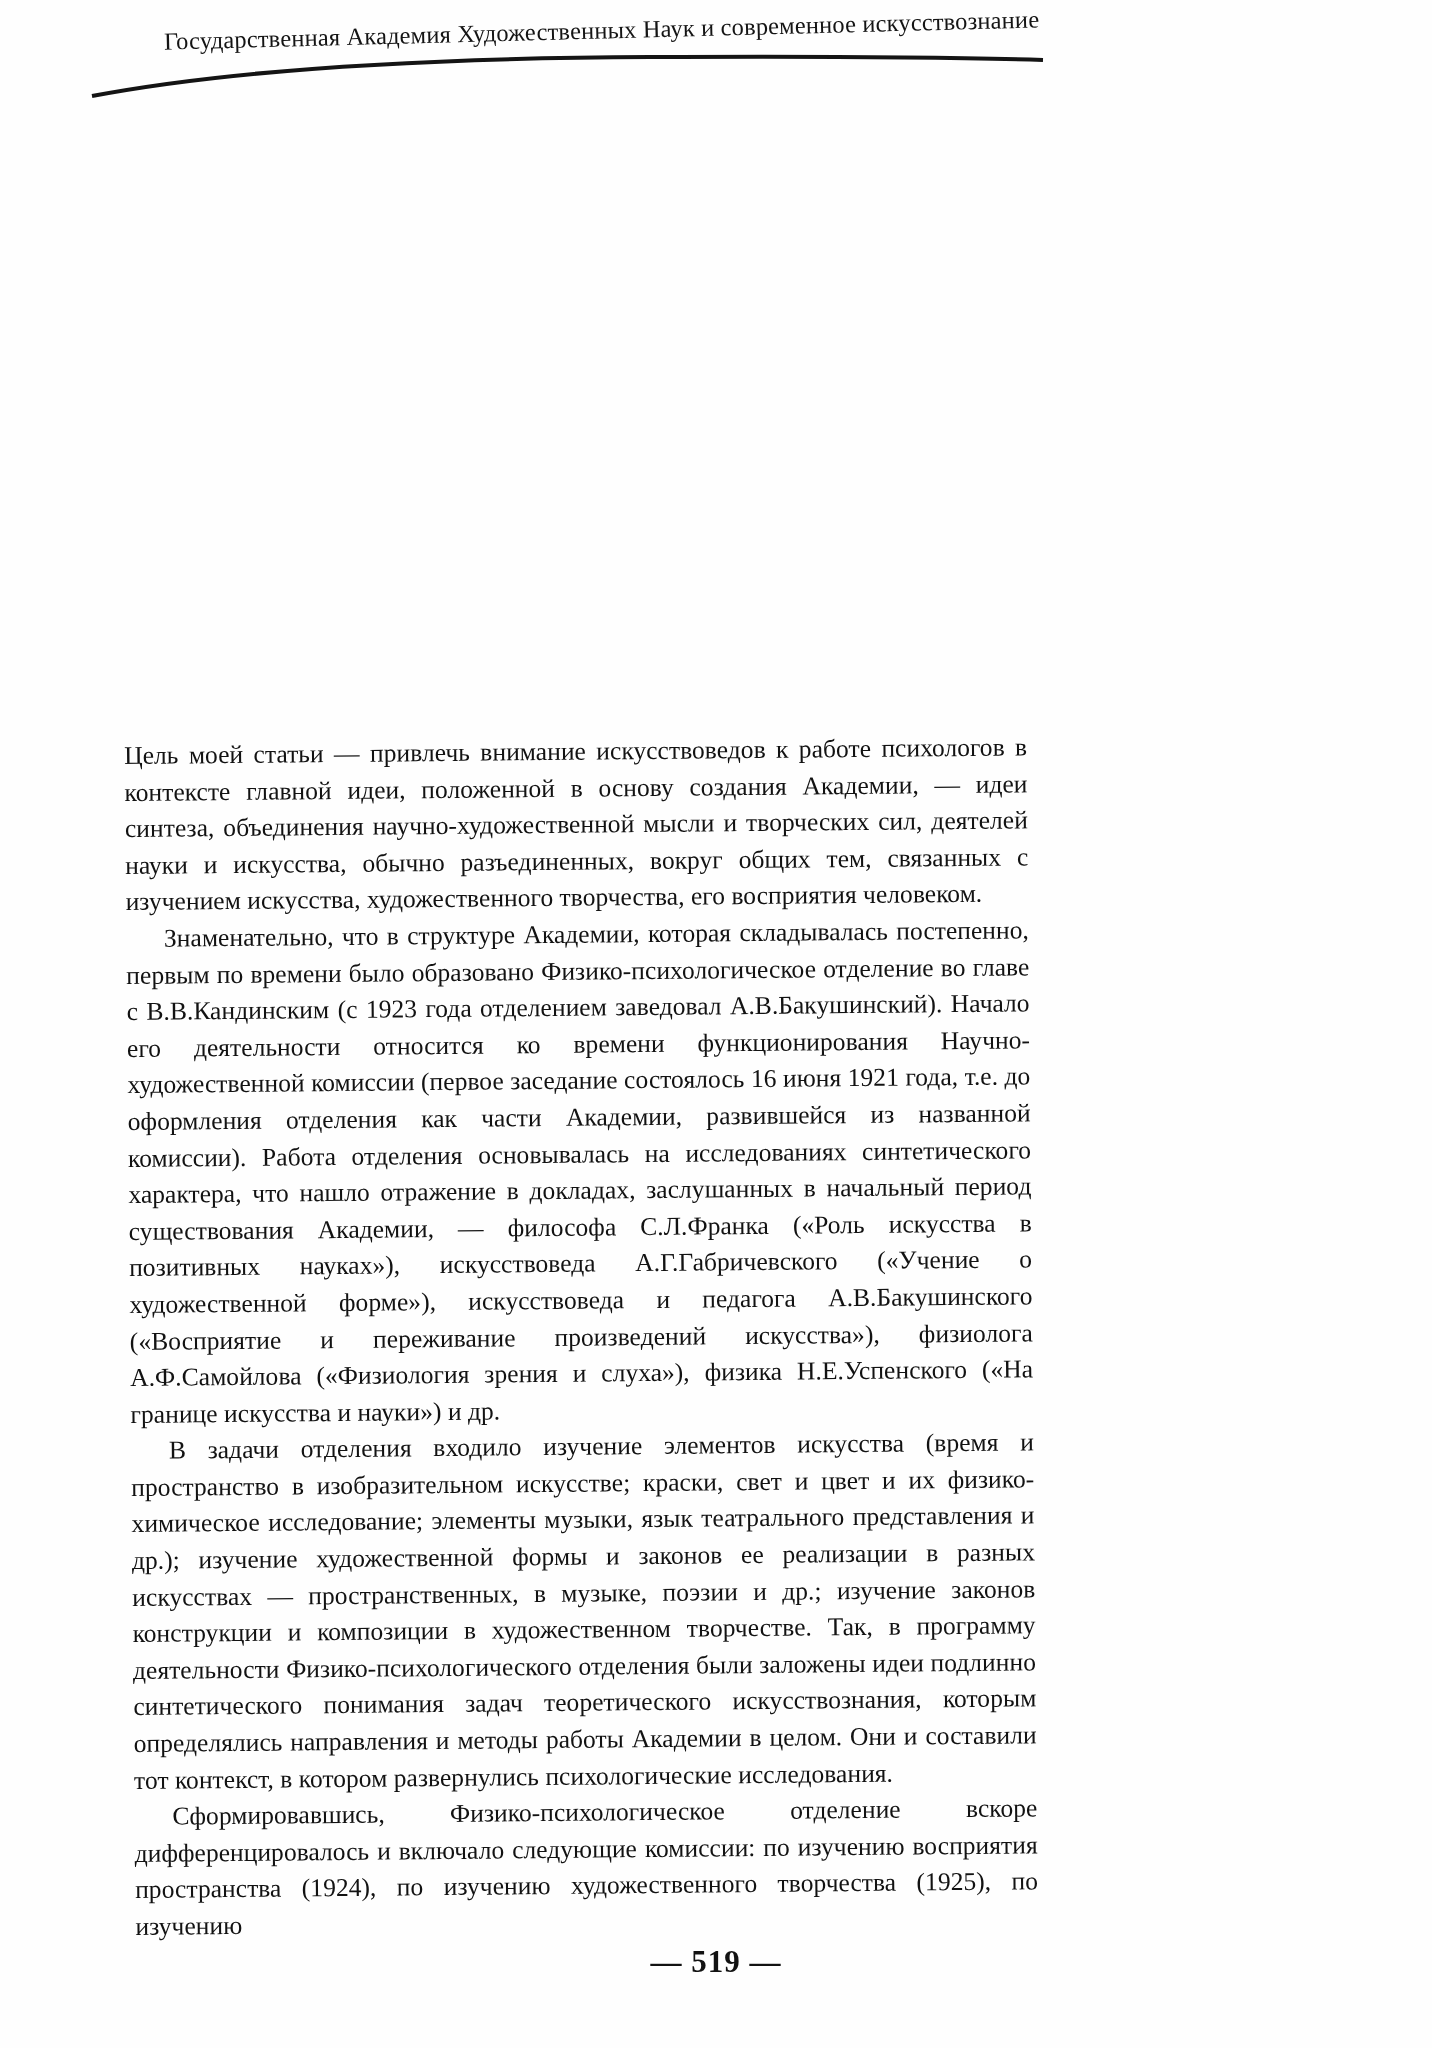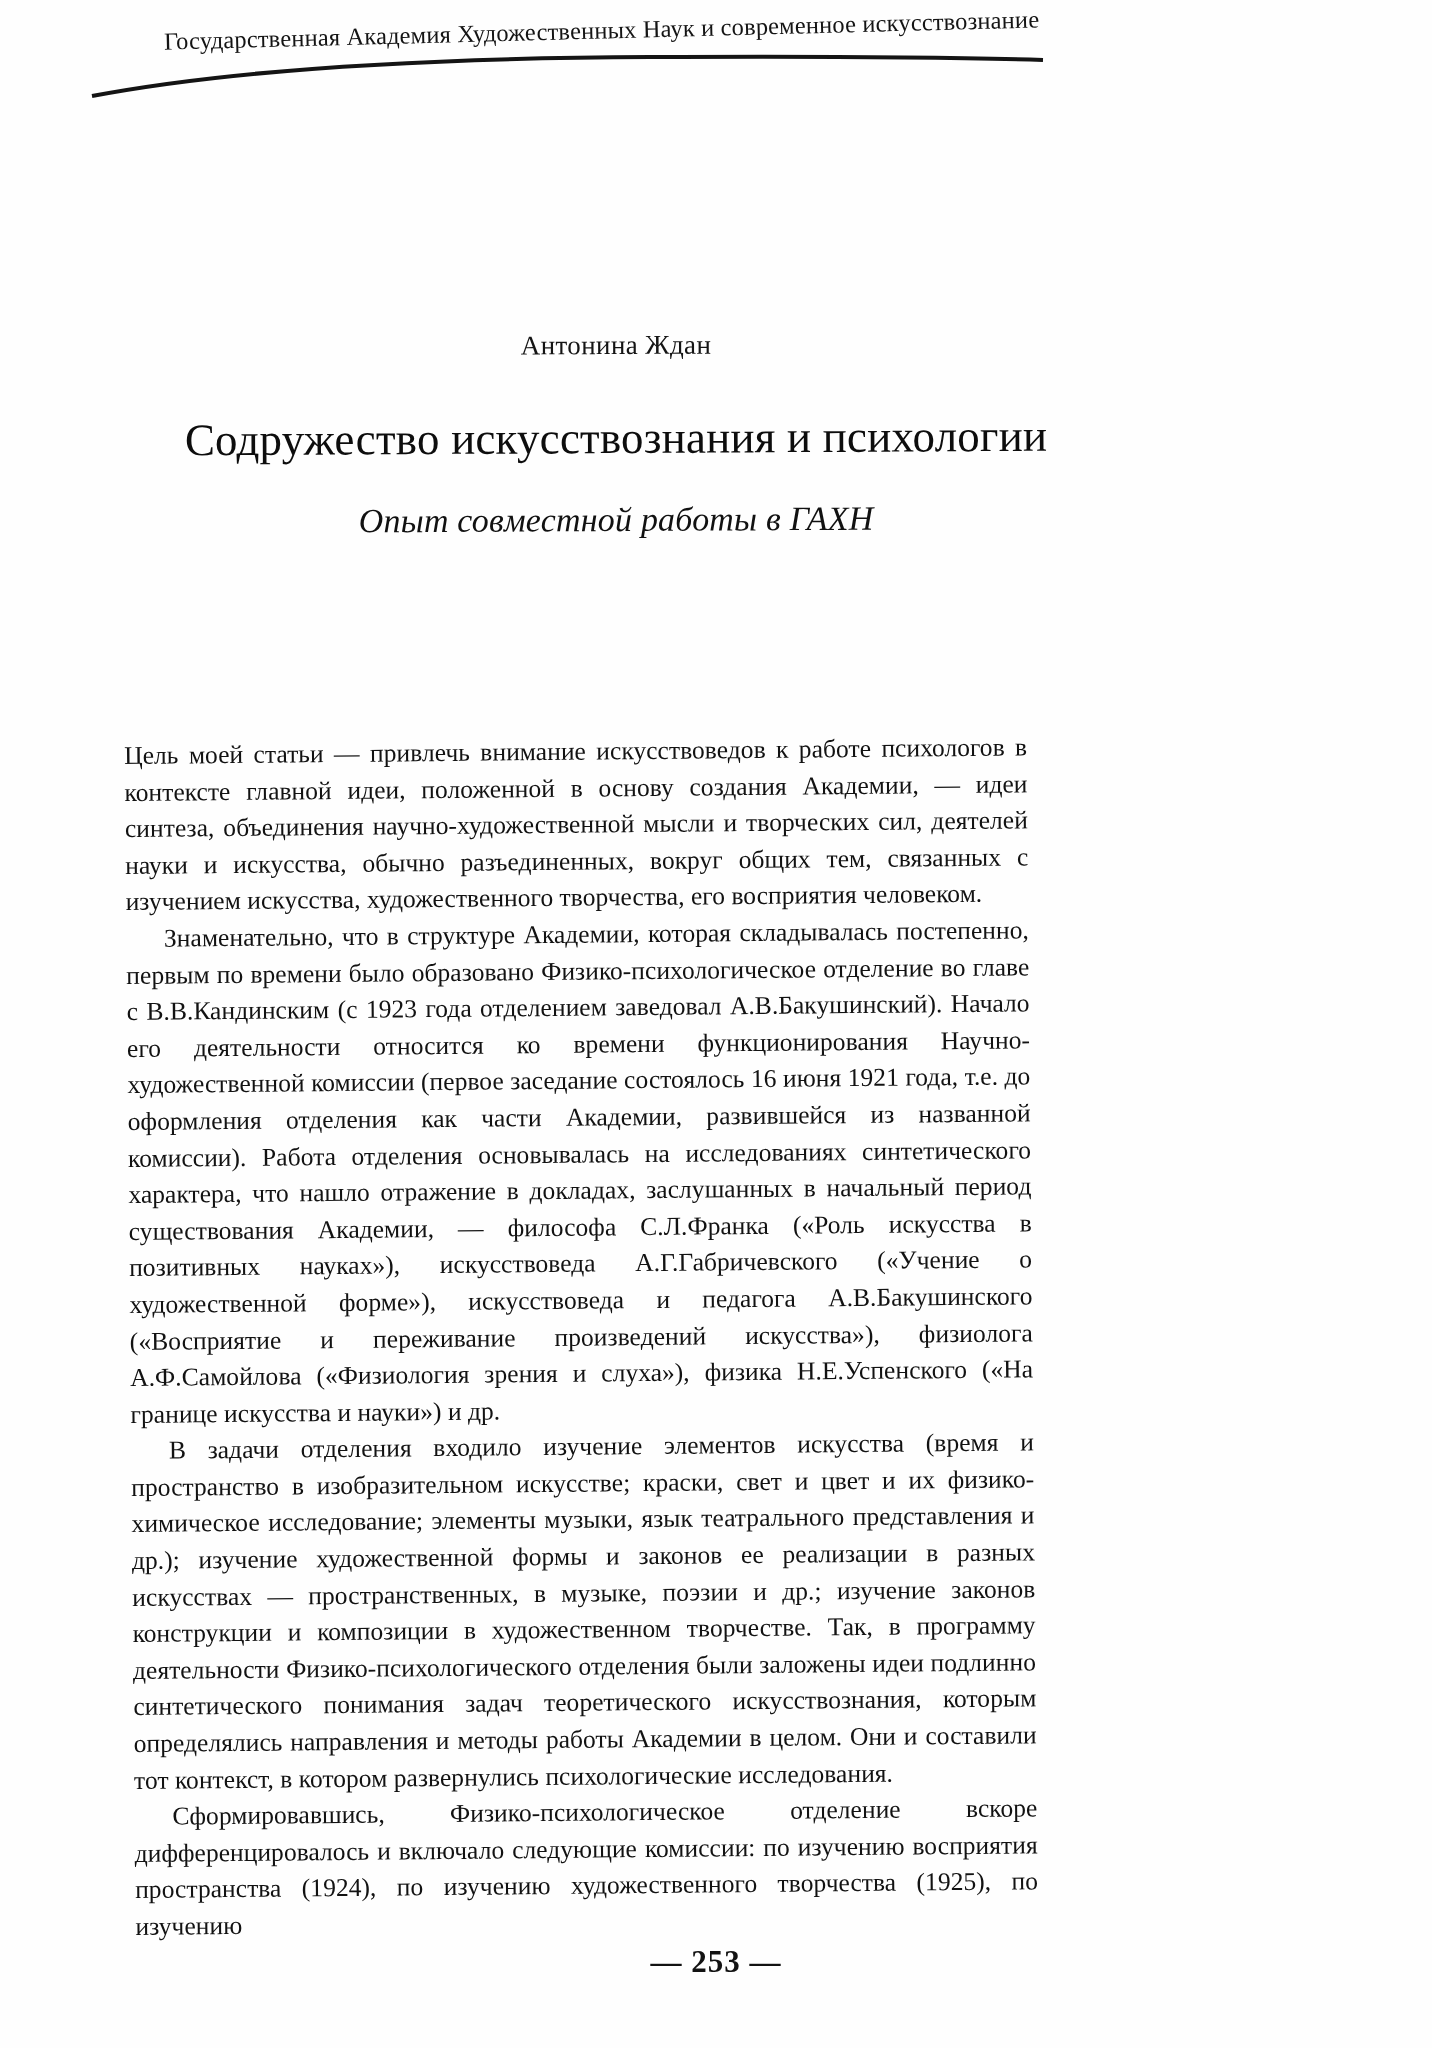--- a/index.html
+++ b/index.html
@@ -135,28 +135,23 @@
 
   <div class="running-head-wrap">
     <div class="running-head">
       <span class="running-head-text">Государственная Академия Художественных Наук и современное искусствознание</span>
     </div>
     <svg class="running-head-rule" viewBox="0 0 955 46" preserveAspectRatio="none">
       <path d="M2 44 C 140 18, 330 6, 560 5 C 760 4, 890 6, 953 8" fill="none" stroke="#141414" stroke-width="4"></path>
     </svg>
   </div>
 
-  <div class="title-block">
-    <div class="author">Антонина Ждан</div>
-    <h1 class="article-title">Содружество искусствознания и психологии</h1>
-    <h2 class="article-subtitle">Опыт совместной работы в ГАХН</h2>
-  </div>
 
   <div class="body-text">
     <p>Цель моей статьи — привлечь внимание искусствоведов к работе психологов в контексте главной идеи, положенной в основу создания Академии, — идеи синтеза, объединения научно-художественной мысли и творческих сил, деятелей науки и искусства, обычно разъединенных, вокруг общих тем, связанных с изучением искусства, художественного творчества, его восприятия человеком.</p>
     <p class="indent">Знаменательно, что в структуре Академии, которая складывалась постепенно, первым по времени было образовано Физико-психологическое отделение во главе с В.В.Кандинским (с 1923 года отделением заведовал А.В.Бакушинский). Начало его деятельности относится ко времени функционирования Научно-художественной комиссии (первое заседание состоялось 16 июня 1921 года, т.е. до оформления отделения как части Академии, развившейся из названной комиссии). Работа отделения основывалась на исследованиях синтетического характера, что нашло отражение в докладах, заслушанных в начальный период существования Академии, — философа С.Л.Франка («Роль искусства в позитивных науках»), искусствоведа А.Г.Габричевского («Учение о художественной форме»), искусствоведа и педагога А.В.Бакушинского («Восприятие и переживание произведений искусства»), физиолога А.Ф.Самойлова («Физиология зрения и слуха»), физика Н.Е.Успенского («На границе искусства и науки») и др.</p>
     <p class="indent">В задачи отделения входило изучение элементов искусства (время и пространство в изобразительном искусстве; краски, свет и цвет и их физико-химическое исследование; элементы музыки, язык театрального представления и др.); изучение художественной формы и законов ее реализации в разных искусствах — пространственных, в музыке, поэзии и др.; изучение законов конструкции и композиции в художественном творчестве. Так, в программу деятельности Физико-психологического отделения были заложены идеи подлинно синтетического понимания задач теоретического искусствознания, которым определялись направления и методы работы Академии в целом. Они и составили тот контекст, в котором развернулись психологические исследования.</p>
     <p class="indent">Сформировавшись, Физико-психологическое отделение вскоре дифференцировалось и включало следующие комиссии: по изучению восприятия пространства (1924), по изучению художественного творчества (1925), по изучению</p>
   </div>
 
-  <div class="folio">— 253 —</div>
+  <div class="folio">— 519 —</div>
 
 </div>
 
 </body></html>

